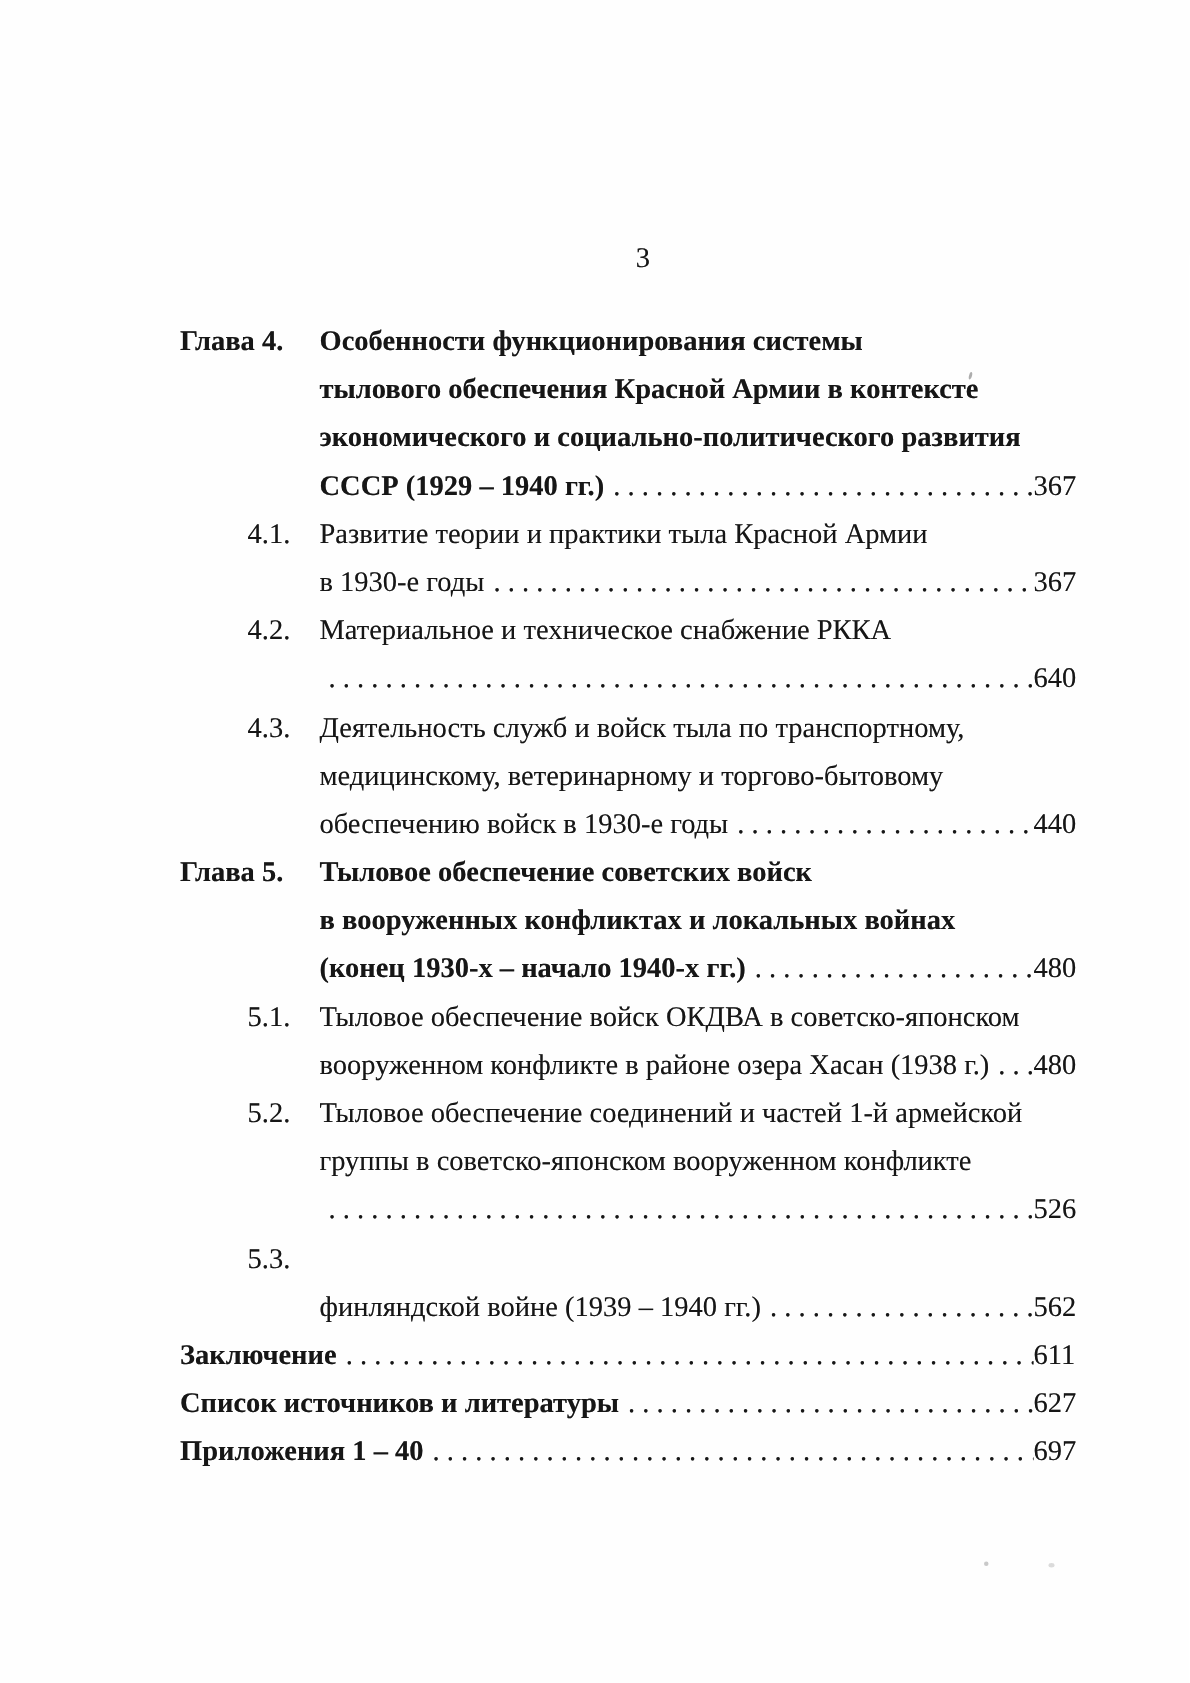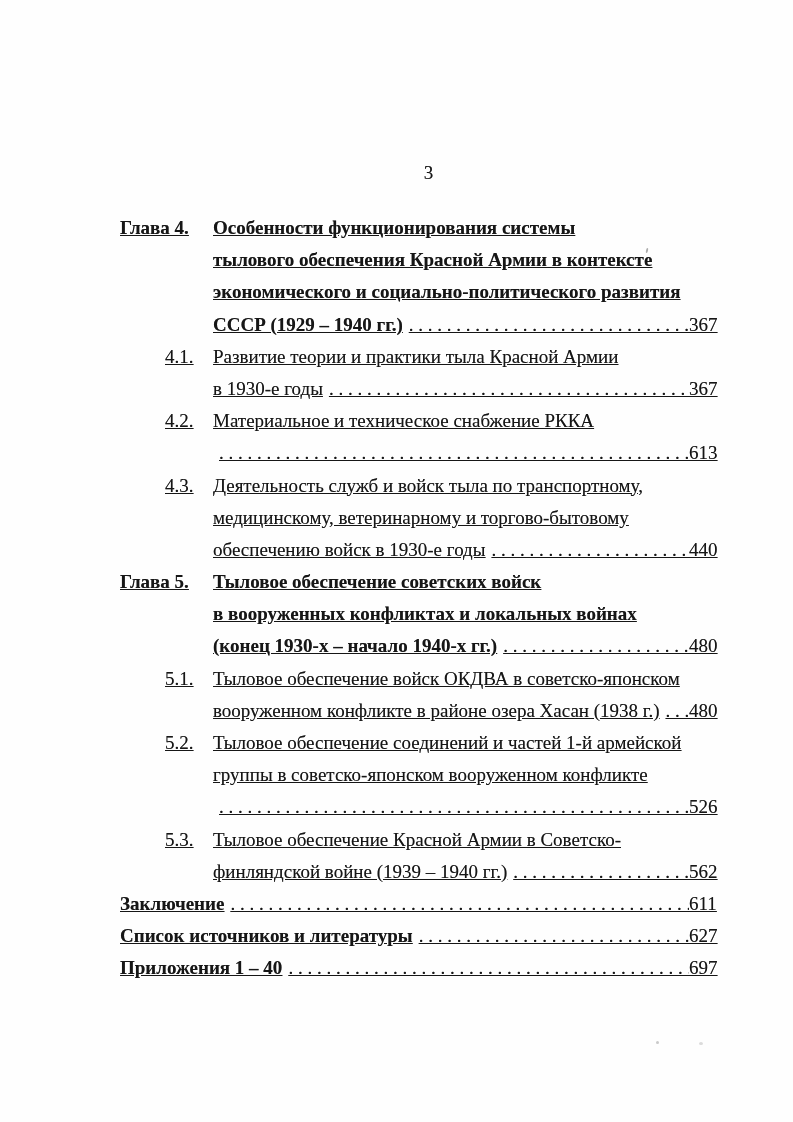--- a/index.html
+++ b/index.html
@@ -36,21 +36,20 @@
     top: 212px;
     text-shadow: 0 0 0.4px rgba(0,0,0,0.45);
   }
   .line {
     display: flex;
     align-items: baseline;
     height: 32.2px;
     line-height: 32.2px;
     font-size: 19px;
     white-space: nowrap;
-    text-decoration: underline;
   }
   .label {
     flex: 0 0 93px;
     white-space: nowrap;
   }
   .entry.section .label { padding-left: 45px; }
   .entry.chapter .label,
   .entry.chapter .text { font-weight: bold; }
   .entry.final .text { font-weight: bold; }
   .text { flex: 0 0 auto; white-space: nowrap; }
@@ -119,21 +118,21 @@
           </div>
         </div>
         <div class="entry section">
           <div class="line">
             <span class="label">4.2.</span>
             <span class="text">Материальное и техническое снабжение РККА</span>
           </div>
           <div class="line">
             <span class="label"></span>
             <span class="dots">. . . . . . . . . . . . . . . . . . . . . . . . . . . . . . . . . . . . . . . . . . . . . . . . . . . . . . . . . . . . . . . . . . . . . . . . . . . . . . . . </span>
-            <span class="page-col">613</span>
+            <span class="page-col">640</span>
           </div>
         </div>
         <div class="entry section">
           <div class="line">
             <span class="label">4.3.</span>
             <span class="text">Деятельность служб и войск тыла по транспортному,</span>
           </div>
           <div class="line">
             <span class="label"></span>
             <span class="text">медицинскому, ветеринарному и торгово-бытовому</span>
@@ -184,21 +183,20 @@
           </div>
           <div class="line">
             <span class="label"></span>
             <span class="dots">. . . . . . . . . . . . . . . . . . . . . . . . . . . . . . . . . . . . . . . . . . . . . . . . . . . . . . . . . . . . . . . . . . . . . . . . . . . . . . . . </span>
             <span class="page-col">526</span>
           </div>
         </div>
         <div class="entry section">
           <div class="line">
             <span class="label">5.3.</span>
-            <span class="text">Тыловое обеспечение Красной Армии в Советско-</span>
           </div>
           <div class="line">
             <span class="label"></span>
             <span class="text">финляндской войне (1939 – 1940 гг.)</span>
             <span class="dots">. . . . . . . . . . . . . . . . . . . . . . . . . . . . . . . . . . . . . . . . . . . . . . . . . . . . . . . . . . . . . . . . . . . . . . . . . . . . . . . . </span>
             <span class="page-col">562</span>
           </div>
         </div>
         <div class="entry final">
           <div class="line">

